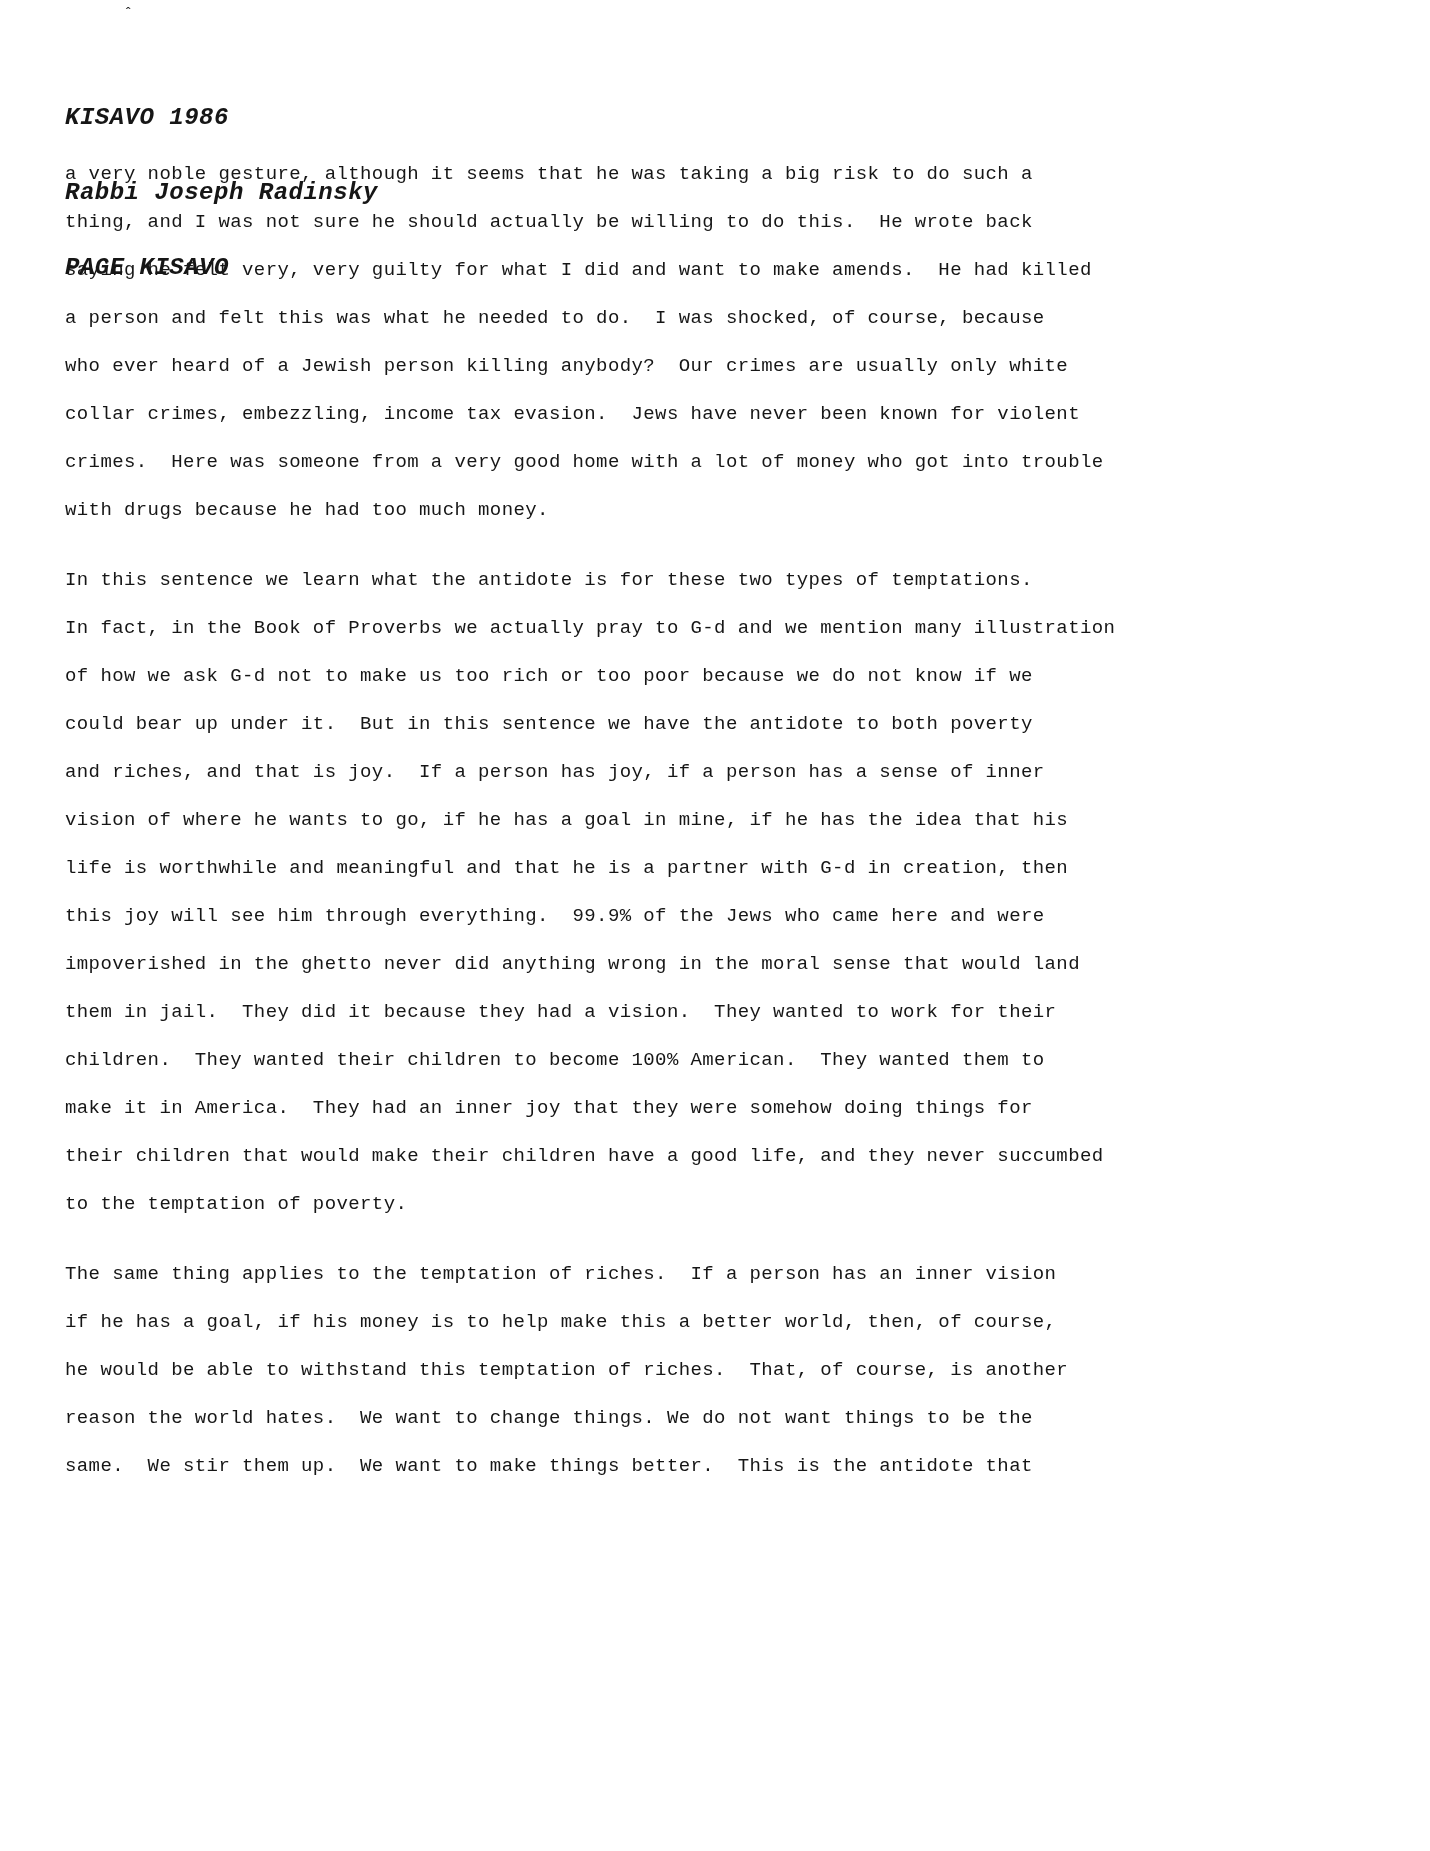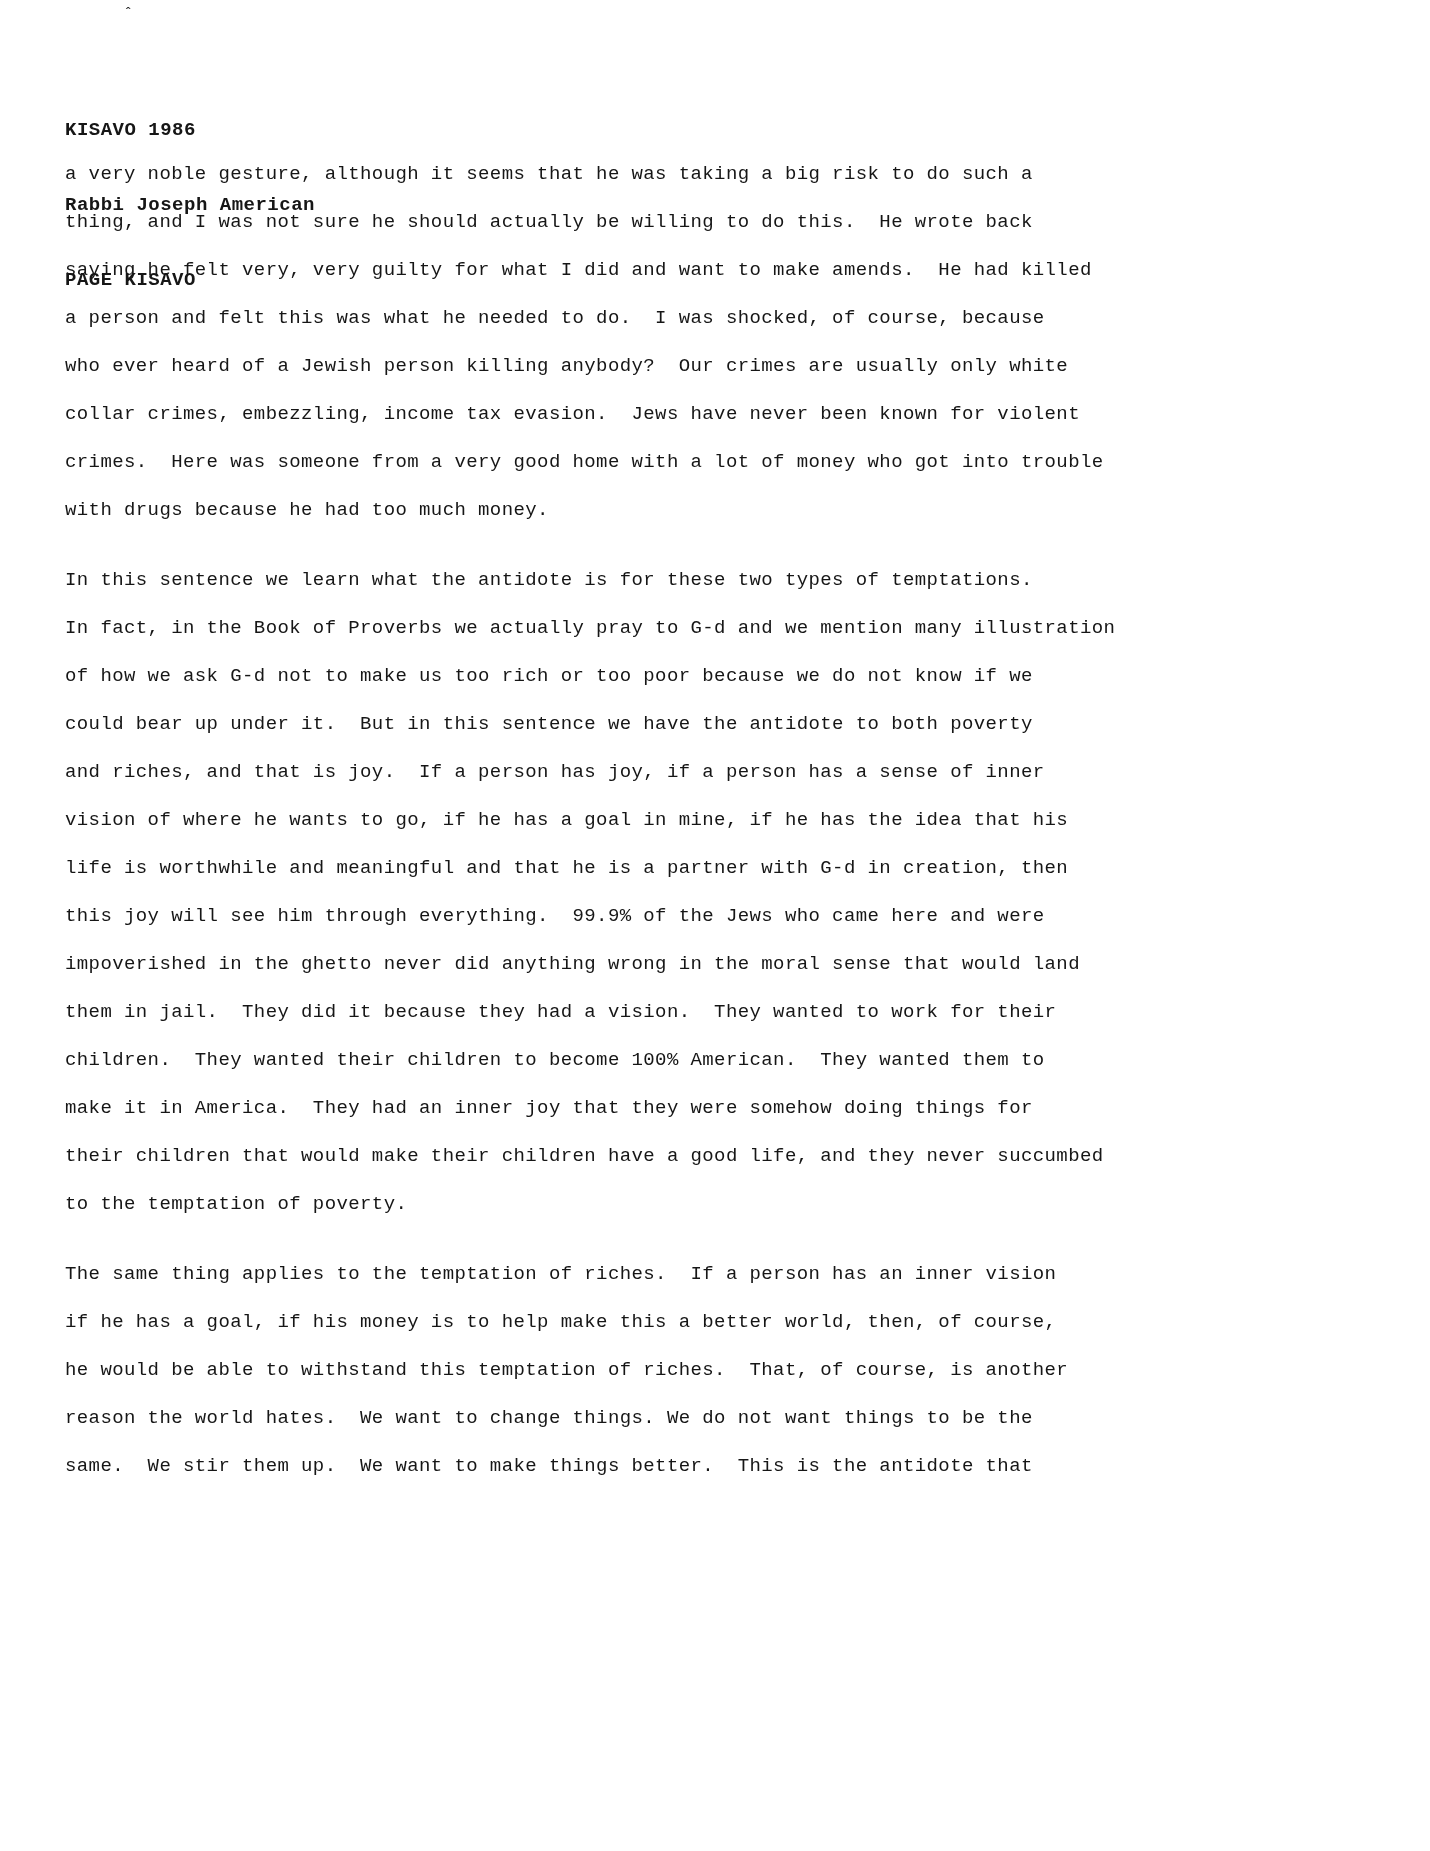--- a/index.html
+++ b/index.html
@@ -19,26 +19,27 @@
   .stray-mark {
     position: absolute;
     left: 124px;
     top: 6px;
     font-size: 14px;
     color: #222;
   }
   .doc-header {
     position: absolute;
     left: 65px;
-    top: 68px;
-    font-size: 19px;
+    top: 55px;
+    font-size: 24px;
     line-height: 25px;
     font-weight: bold;
     white-space: pre;
     letter-spacing: 0.5px;
+    font-style: italic;
   }
   .doc-body {
     position: absolute;
     left: 65px;
     top: 150px;
     width: 1330px;
   }
   .para {
     margin: 0 0 22px 0;
     font-size: 19px;
@@ -50,21 +51,21 @@
 </style>
 </head>
 <body>
 
 <div class="page">
 
   <span class="stray-mark">ˆ</span>
 
   <header class="doc-header">
     <div>KISAVO 1986</div>
-    <div>Rabbi Joseph American</div>
+    <div>Rabbi Joseph Radinsky</div>
     <div>PAGE KISAVO</div>
   </header>
 
   <main class="doc-body">
     <p class="para">a very noble gesture, although it seems that he was taking a big risk to do such a
 thing, and I was not sure he should actually be willing to do this.  He wrote back
 saying he felt very, very guilty for what I did and want to make amends.  He had killed
 a person and felt this was what he needed to do.  I was shocked, of course, because
 who ever heard of a Jewish person killing anybody?  Our crimes are usually only white
 collar crimes, embezzling, income tax evasion.  Jews have never been known for violent

